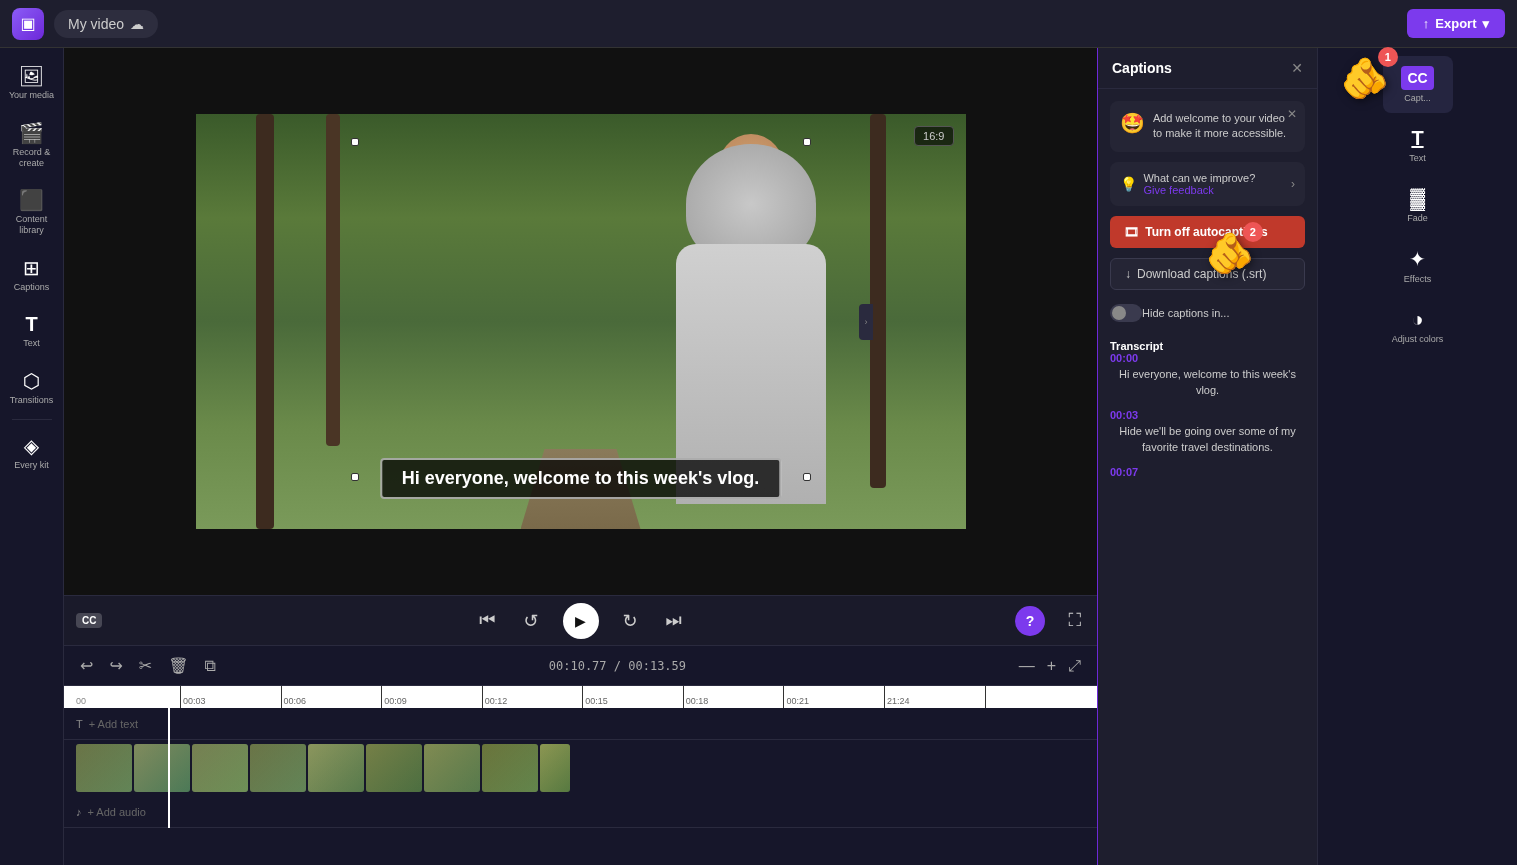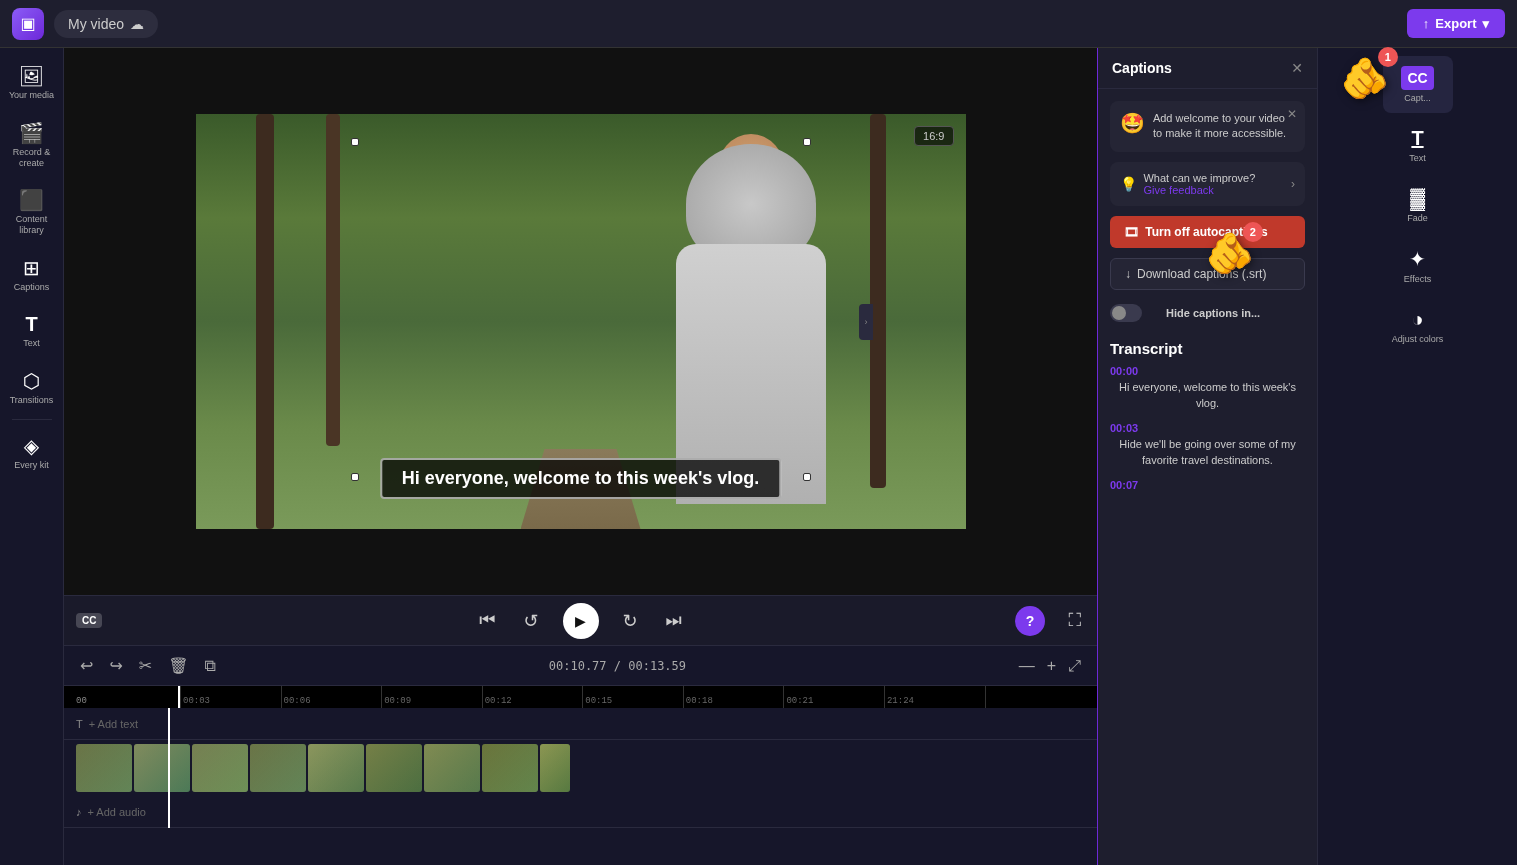--- a/index.html
+++ b/index.html
@@ -236,28 +236,27 @@
       margin-right: auto;
       font-size: 12px;
       color: #aaa;
       font-family: monospace;
     }
     .zoom-controls {
       display: flex; gap: 4px; align-items: center;
     }
     .timeline-ruler {
       height: 22px;
-      background: #000000;
+      background: #ffffff;
       position: relative;
       display: flex;
       align-items: center;
       padding: 0 12px;
       font-size: 9px;
       color: #666;
-      font-family: Liberation Mono, monospace;
     }
     .ruler-mark {
       flex: 1;
       text-align: left;
       padding-left: 2px;
       border-left: 1px solid #333;
       height: 22px;
       display: flex;
       align-items: flex-end;
       padding-bottom: 2px;
@@ -414,23 +413,22 @@
       font-size: 12px;
       cursor: pointer;
       display: flex;
       align-items: center;
       gap: 6px;
       width: 100%;
     }
     .hide-captions-row {
       display: flex;
       align-items: center;
-      gap: 24px;
+      gap: 0;
       padding: 4px 0;
-      font-weight: bold;
     }
     .toggle-switch {
       width: 32px;
       height: 18px;
       background: #3a3a4e;
       border-radius: 9px;
       position: relative;
       cursor: pointer;
     }
     .toggle-switch::after {
@@ -438,21 +436,21 @@
       position: absolute;
       width: 14px;
       height: 14px;
       background: #888;
       border-radius: 50%;
       top: 2px;
       left: 2px;
     }
     .hide-label { font-size: 11px; color: #ccc; }
     .transcript-section { margin-top: 4px; }
-    .transcript-title { font-size: 15px; font-weight: 600; margin-bottom: 8px; }
+    .transcript-title { font-size: 11px; font-weight: 600; }
     .transcript-entry { margin-bottom: 10px; }
     .transcript-time { color: #7c3aed; font-size: 11px; font-weight: 600; }
     .transcript-text { font-size: 11px; color: #ccc; line-height: 1.5; text-align: center; margin-top: 2px; }
 
     
     .cursor-overlay {
       position: fixed;
       pointer-events: none;
       z-index: 1000;
     }

